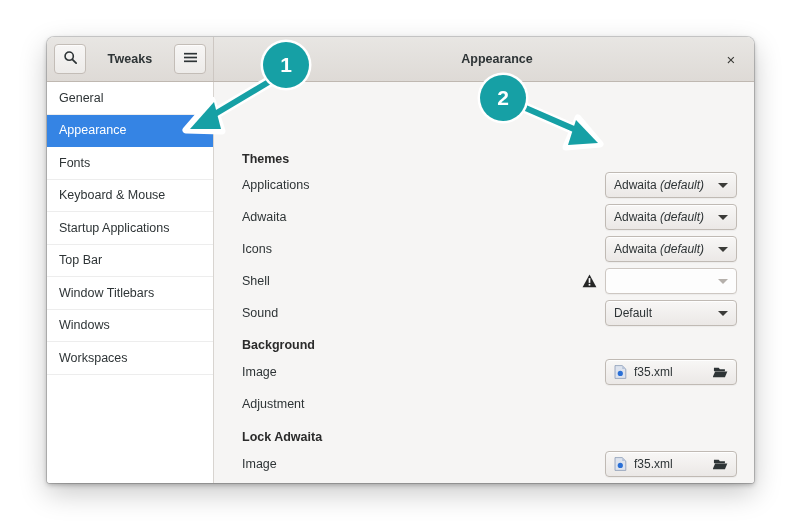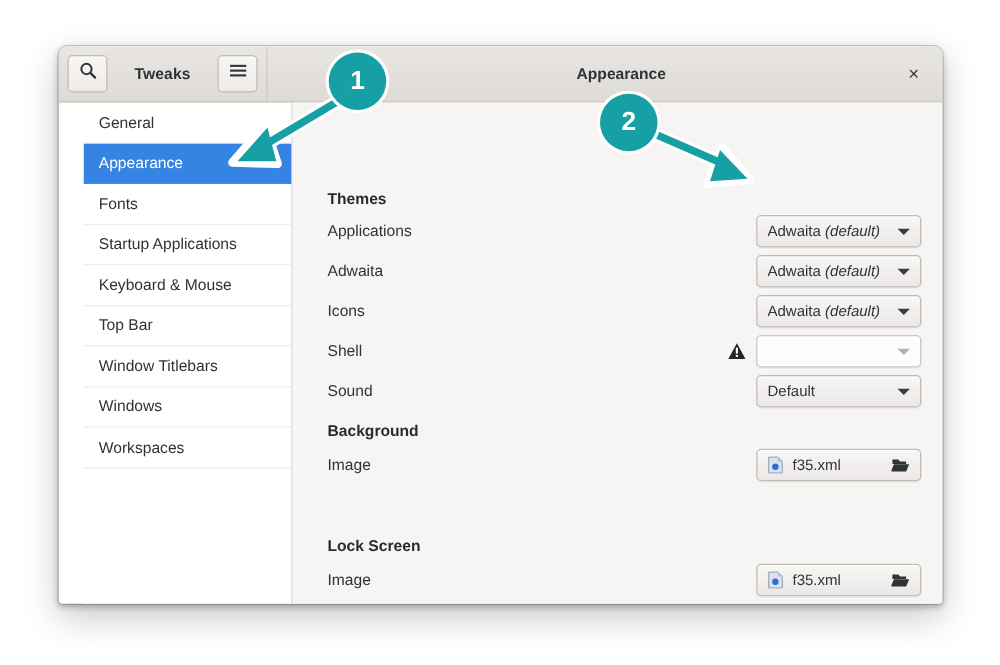--- a/index.html
+++ b/index.html
@@ -101,21 +101,20 @@
     color: #3b3b38;
     cursor: pointer;
     line-height: 1;
   }
 
   
   .body-split {
     flex: 1;
     display: flex;
     min-height: 0;
-    margin-left: 20px;
   }
 
   
   .sidebar {
     width: 167px;
     min-width: 167px;
     background: #ffffff;
     border-right: 1px solid #d8d4d0;
     box-sizing: border-box;
   }
@@ -275,24 +274,24 @@
       <div class="side-item">
         <span>General</span>
       </div>
       <div class="side-item selected">
         <span>Appearance</span>
       </div>
       <div class="side-item">
         <span>Fonts</span>
       </div>
       <div class="side-item">
+        <span>Keyboard &amp; Mouse</span>
+      </div>
+      <div class="side-item">
         <span>Startup Applications</span>
-      </div>
-      <div class="side-item">
-        <span>Keyboard &amp; Mouse</span>
       </div>
       <div class="side-item">
         <span>Top Bar</span>
       </div>
       <div class="side-item">
         <span>Window Titlebars</span>
       </div>
       <div class="side-item">
         <span>Windows</span>
       </div>
@@ -377,23 +376,24 @@
           <span class="folder-icon">
             <svg width="15" height="14" viewBox="0 0 16 14">
               <path d="M1 2.4 h5.1 l1.3 1.6 h5.3 v2.1 h-11.7 z" fill="#2e3436"></path>
               <path d="M2.3 6.4 h13 l-2.6 6.2 h-13 z" fill="#2e3436"></path>
             </svg>
           </span>
         </div>
       </div>
 
       <div class="row" style="top:309px">
-      </div>
-
-      <div class="section-title" style="top:348px">Lock Screen</div>
+        <span class="row-label">Adjustment</span>
+      </div>
+
+      <div class="section-title" style="top:348px">Lock Adwaita</div>
 
       <div class="row" style="top:369px">
         <span class="row-label">Image</span>
         <div class="combo">
           <span class="file-icon">
             <svg width="13" height="14" viewBox="0 0 13 14">
               <path d="M1 0.6 h7.2 l3.6 3.5 v9.3 h-10.8 z" fill="#dde3ee" stroke="#8a9ab5" stroke-width="0.8"></path>
               <path d="M8.2 0.6 v3.5 h3.6 z" fill="#b6c3d8"></path>
               <circle cx="6.3" cy="8.4" r="2.6" fill="#2a6fd6"></circle>
             </svg>

